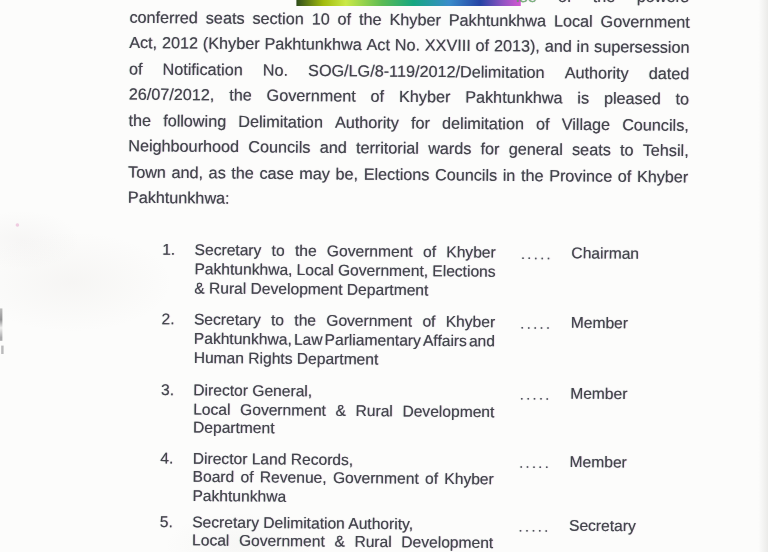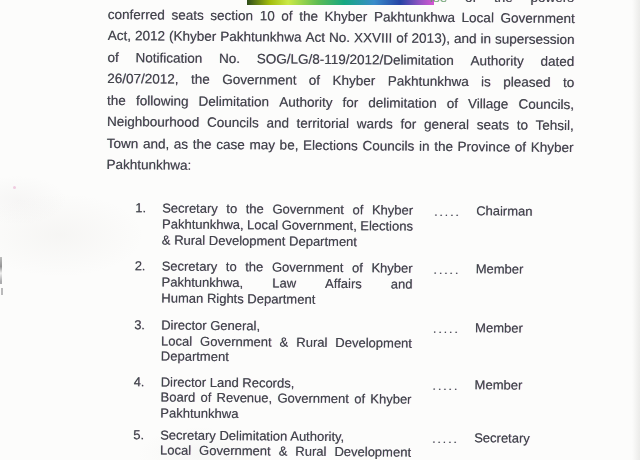--- a/index.html
+++ b/index.html
@@ -178,20 +178,21 @@
               <span>Secretary</span>
               <span>to</span>
               <span>the</span>
               <span>Government</span>
               <span>of</span>
               <span>Khyber</span>
             </div>
             <div class="iline fill">
               <span>Pakhtunkhwa,</span>
               <span>Law</span>
+              <span>Parliamentary</span>
               <span>Affairs</span>
               <span>and</span>
             </div>
             <div class="iline">Human Rights Department</div>
           </div>
           <div class="dots">.....</div>
           <div class="role">
             <div class="">Member</div>
           </div>
         </div>

